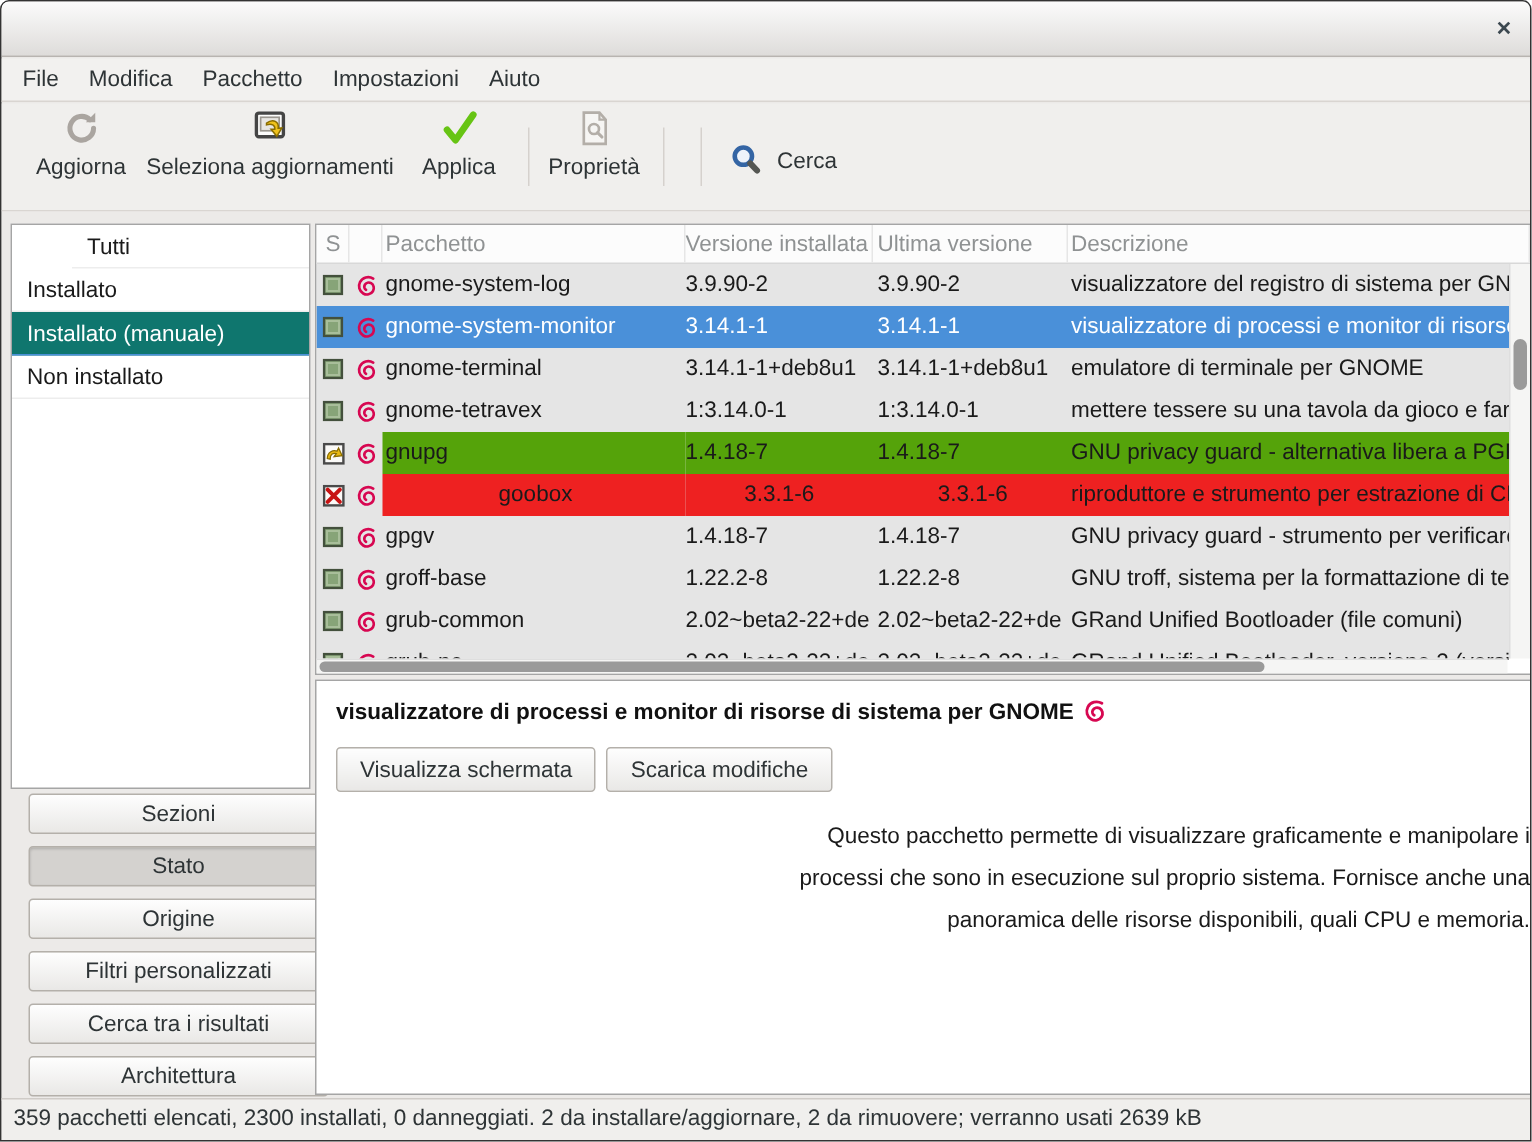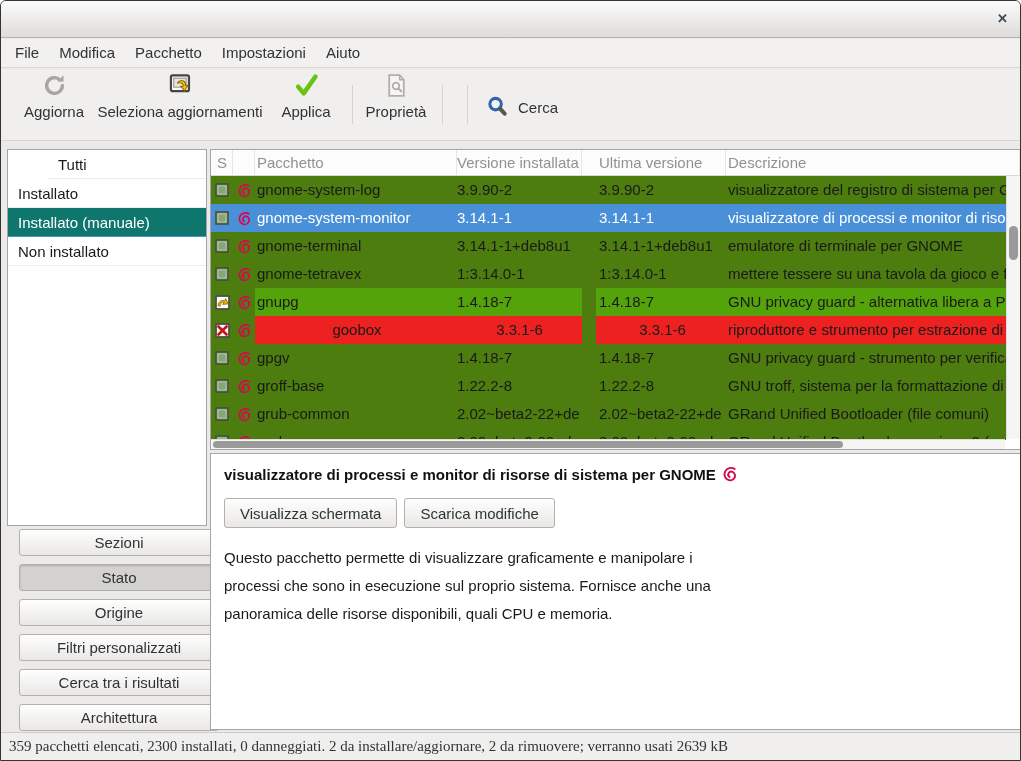--- a/index.html
+++ b/index.html
@@ -52,28 +52,28 @@
   .side-btn.active { background:#d4d2cf; box-shadow:inset 0 1px 2px rgba(0,0,0,0.18); }
 
   
   .pkg-table { position:absolute; left:209px; top:8px; width:811px; height:301px;
                background:#ffffff; border:1px solid #a5a5a5; overflow:hidden; }
   .t-header { display:flex; height:26px; background:#fcfcfc; border-bottom:1px solid #d8d8d8;
               color:#8f9293; }
   .t-header .hcell { line-height:25px; white-space:nowrap; overflow:hidden;
                      border-right:1px solid #e6e6e6; }
   .t-body { position:absolute; left:0; top:26px; width:795px; height:264px; overflow:hidden; }
-  .t-row { display:flex; height:28px; background:#4d7c0f; }
+  .t-row { display:flex; height:28px; background:#e5e5e5; }
   .cell { line-height:28px; white-space:nowrap; overflow:hidden; flex-shrink:0; color:#1a1a1a; }
   .icon-cell { display:flex; align-items:center; justify-content:center; }
   .c-s    { width:22px; }
   .c-w    { width:22px; }
   .c-name { width:202px; padding-left:2px; }
   .c-inst { width:125px; }
-  .c-lat  { width:130px; padding-left:3px;margin-left:14px; }
+  .c-lat  { width:130px; padding-left:3px; }
   .c-desc { flex:1 1 auto; padding-left:2px; }
   .t-row.selected, .t-row.selected .cell { background:#4a90d9; color:#ffffff; }
   .t-row.upgrade .hl { background:#55a30a; }
   .t-row.remove  .hl { background:#ee2121;text-align:center; }
 
   .vscroll { position:absolute; right:0; top:26px; bottom:10px; width:14px; background:#f5f5f4;
              border-left:1px solid #dedede; }
   .vthumb { position:absolute; left:2px; top:50px; width:9px; height:34px; background:#9a9a9a;
             border-radius:5px; }
   .hscroll { position:absolute; left:0; right:15px; bottom:0; height:10px; background:#f5f5f4;
@@ -81,28 +81,28 @@
   .hthumb { position:absolute; left:2px; top:1px; width:630px; height:7px; background:#9a9a9a;
             border-radius:4px; }
 
   
   .details { position:absolute; left:209px; top:312px; width:811px; height:277px;
              background:#ffffff; border:1px solid #a5a5a5; padding:10px 0 0 13px; }
   .d-title-row { display:flex; align-items:center; gap:6px; height:20px; }
   .d-title { font-weight:bold; color:#111111; white-space:nowrap; }
   .d-buttons { margin-top:14px; display:flex; gap:7px; }
   .d-btn { height:30px; padding:0 15px; }
-  .d-desc { margin-top:16px; color:#1a1a1a; }
+  .d-desc { margin-top:16px; color:#1a1a1a;text-align:right; }
   .d-desc div { line-height:28px; white-space:nowrap; }
 
   
   .statusbar { position:absolute; left:0; bottom:0; right:0; height:28px; background:#f0efed;
                border-top:1px solid #cfcbc7; }
   .statusbar span { display:block; padding-left:8px; line-height:26px; color:#2e3436;
-                    white-space:nowrap;font-family:Liberation Serif, serif; }
+                    white-space:nowrap; }
 </style>
 </head>
 <body>
 
 <div class="window">
 
   <div class="titlebar">
     <span class="title">Gestore di pacchetti</span>
     <span class="close">✕</span>
   </div>

